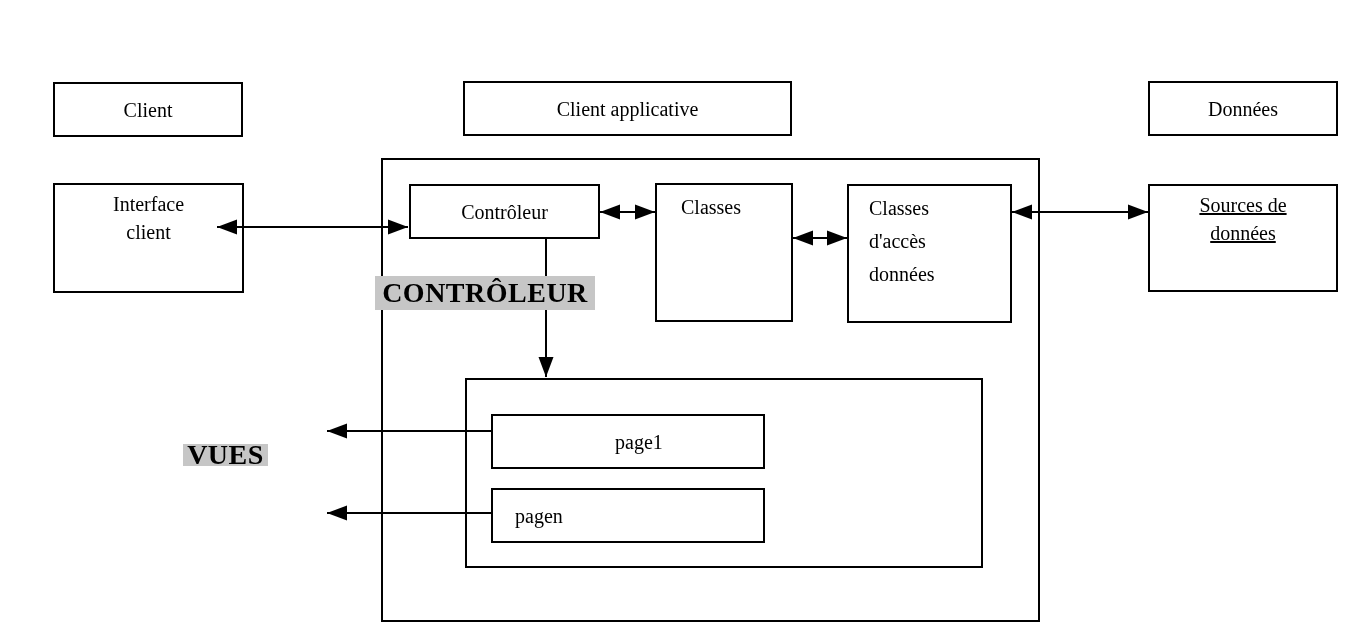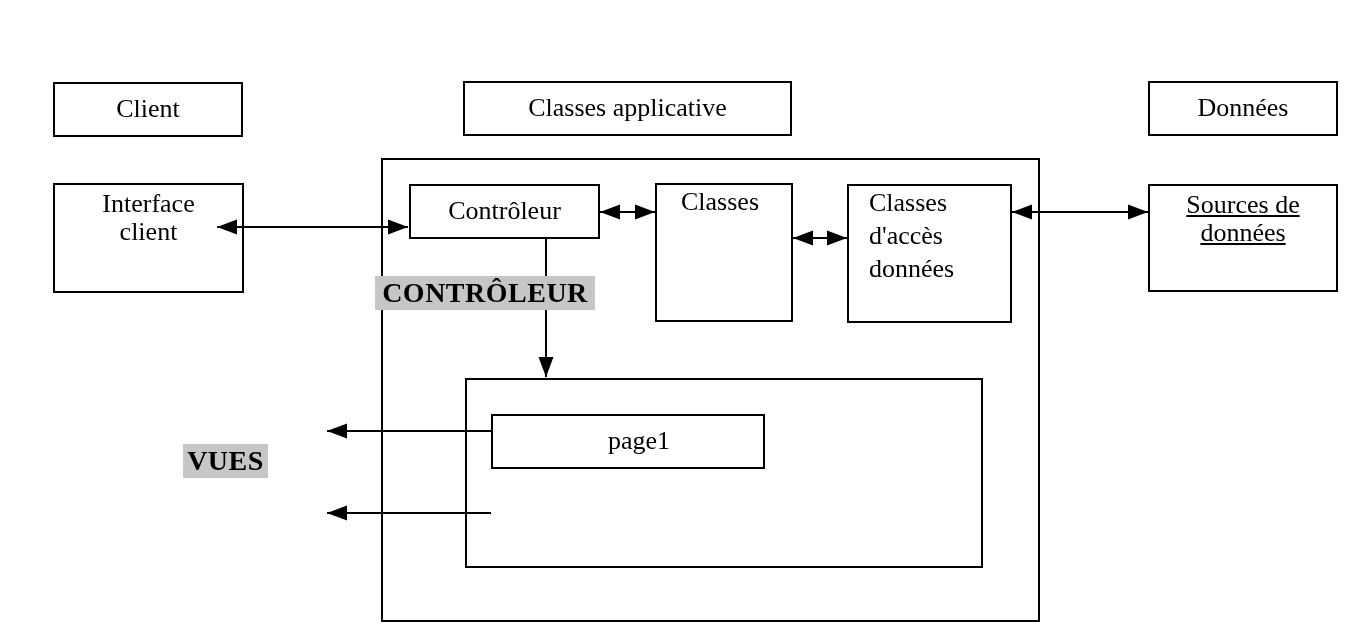--- a/index.html
+++ b/index.html
@@ -19,38 +19,39 @@
     background: var(--bg);
     font-family: "Liberation Serif", "DejaVu Serif", serif;
     color: var(--line);
     overflow: hidden;
   }
   .box {
     position: absolute;
     box-sizing: border-box;
     border: 2px solid var(--line);
     background: transparent;
-    font-size: 26px;
+    font-size: 20px;
     line-height: 1.1;
     z-index: 1;
   }
   .center-xy {
     display: flex;
     align-items: center;
     justify-content: center;
     text-align: center;
   }
   .top-center {
     display: flex;
     flex-direction: column;
     align-items: center;
     text-align: right;
     padding-top: 5px;
   }
   .top-left {
+    padding-top: 6px;
   }
   .v-center-left {
     display: flex;
     align-items: center;
   }
   .ln { display: block; }
   .container-frame {
     position: absolute;
     box-sizing: border-box;
     border: 2px solid var(--line);
@@ -92,33 +93,33 @@
   #box-interface{ left: 53px;  top: 183px; width: 191px; height: 110px; }
   #frame-app    { left: 381px; top: 158px; width: 659px; height: 464px; }
   #box-controleur { left: 409px; top: 184px; width: 191px; height: 55px; }
   #box-metier   { left: 655px; top: 183px; width: 138px; height: 139px; padding-left: 24px; line-height: 33px; }
   #box-acces    { left: 847px; top: 184px; width: 165px; height: 139px; padding-left: 20px; line-height: 33px; }
   #box-sources  { left: 1148px;top: 184px; width: 190px; height: 108px; line-height: 28px; text-decoration: underline; }
   #frame-vues   { left: 465px; top: 378px; width: 518px; height: 190px; }
   #box-page1    { left: 491px; top: 414px; width: 274px; height: 55px; padding-left: 22px; justify-content: center; }
   #box-pagen    { left: 491px; top: 488px; width: 274px; height: 55px; padding-left: 22px; }
   #cap-controleur { left: 375px; top: 276px; width: 220px; height: 34px; }
-  #cap-vues       { left: 183px; top: 444px; width: 85px;  height: 34px; }
+  #cap-vues       { left: 183px; top: 444px; width: 85px;  height: 22px; }
   #box-interface { line-height: 28px; }
 </style>
 </head>
 <body>
 
 <div class="canvas">
 
   <div class="box center-xy" id="hdr-client">
     <span>Client</span>
   </div>
   <div class="box center-xy" id="hdr-logique">
-    <span>Classes applicative</span>
+    <span>Client applicative</span>
   </div>
   <div class="box center-xy" id="hdr-donnees">
     <span>Données</span>
   </div>
 
   <div class="box top-center" id="box-interface">
     <span class="ln">Interface</span>
     <span class="ln">client</span>
   </div>
 
@@ -141,20 +142,23 @@
   <div class="box top-center" id="box-sources">
     <span class="ln">Sources de</span>
     <span class="ln">données</span>
   </div>
 
   <div class="container-frame" id="frame-vues"></div>
 
   <div class="box v-center-left" id="box-page1">
     <span>page1</span>
   </div>
+  <div class="box v-center-left" id="box-pagen">
+    <span>pagen</span>
+  </div>
 
   <svg class="arrows" width="1359" height="629" viewBox="0 0 1359 629" aria-hidden="true">
 
     <line x1="217" y1="227" x2="408" y2="227"></line>
     <polygon points="217,227 237,219.5 237,234.5"></polygon>
     <polygon points="408,227 388,219.5 388,234.5"></polygon>
 
     <line x1="600" y1="212" x2="655" y2="212"></line>
     <polygon points="600,212 620,204.5 620,219.5"></polygon>
     <polygon points="655,212 635,204.5 635,219.5"></polygon>

